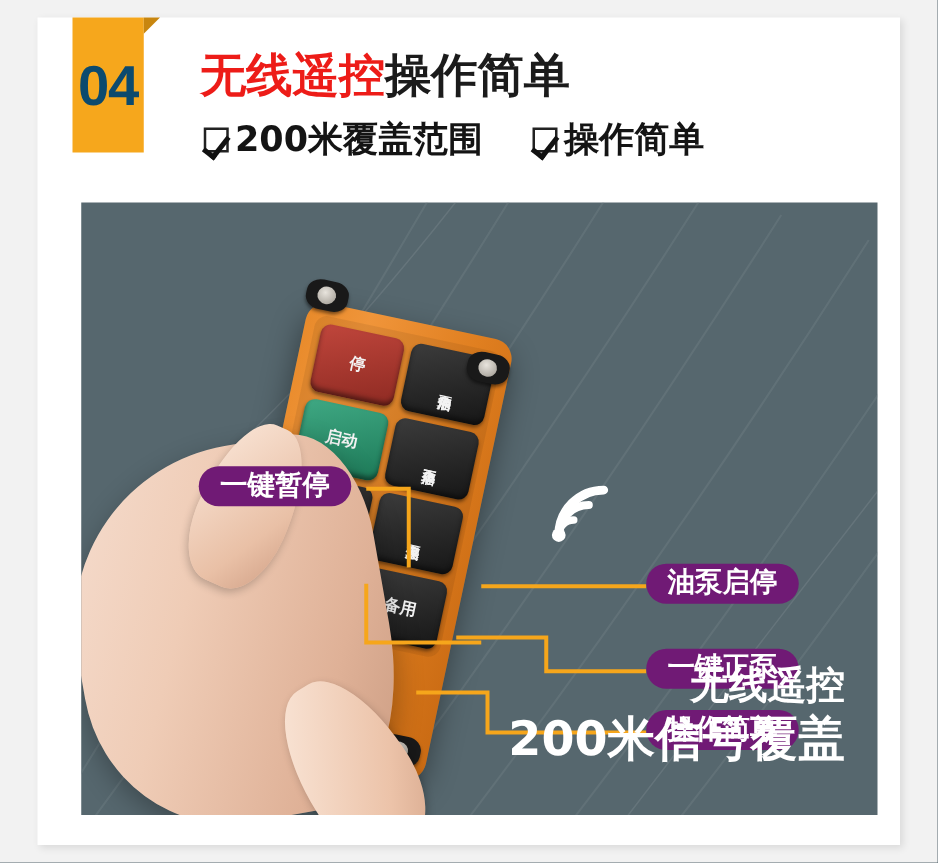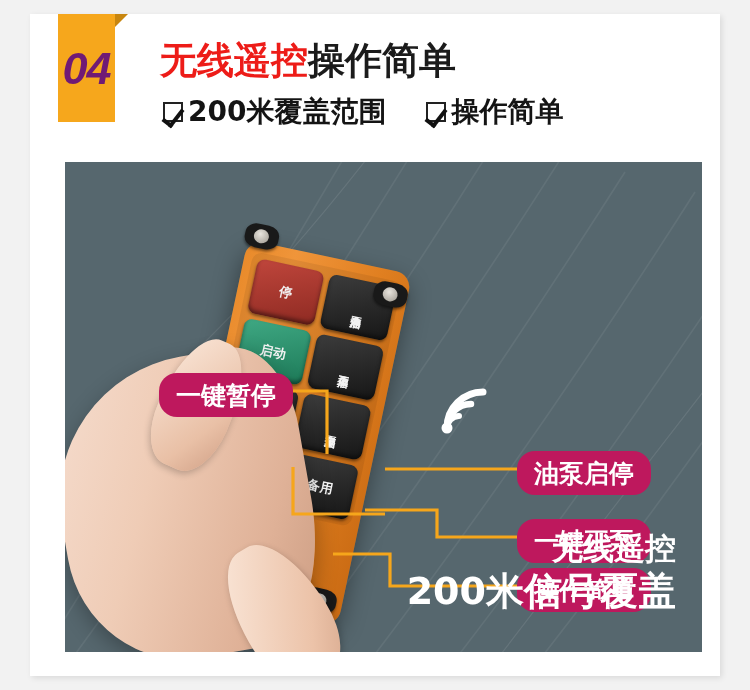--- a/index.html
+++ b/index.html
@@ -18,22 +18,22 @@
     box-shadow:2px 2px 6px rgba(0,0,0,.10);
   }
 
   
   .badge{
     position:absolute;left:58px;top:14px;width:57px;height:108px;
     background:#F6A71C;
     display:flex;align-items:center;justify-content:center;
   }
   .badge span{
-    color:#701a75;font-size:45px;font-weight:bold;letter-spacing:-1px;
-    line-height:1;font-family:"Liberation Sans",sans-serif;font-style:italic;
+    color:#0c4a6e;font-size:45px;font-weight:bold;letter-spacing:-1px;
+    line-height:1;font-family:"Liberation Sans",sans-serif;
   }
   .fold{
     position:absolute;left:115px;top:14px;width:0;height:0;
     border-top:13px solid #C8860F;
     border-right:13px solid transparent;
   }
 
   .title{
     position:absolute;left:160px;top:42px;
     font-size:37px;font-weight:bold;line-height:1;white-space:nowrap;
@@ -155,24 +155,24 @@
   .f-thumb{
     left:158px;top:196px;width:86px;height:150px;transform:rotate(-22deg);
     background:linear-gradient(120deg,#fbe9dc,#ecc3a9 70%,#d6a78c);
   }
 
   
   .wifi{position:absolute;left:370px;top:218px;width:60px;height:58px;}
 
   
   .pill{
-    position:absolute;height:44px;border-radius:18px;background:#be185d;
+    position:absolute;height:32px;border-radius:18px;background:#701a75;
     display:flex;align-items:center;justify-content:center;
     padding:0 17px;box-sizing:border-box;
-    color:#ffffff;font-size:25px;font-weight:bold;line-height:1;white-space:nowrap;
+    color:#ffffff;font-size:22px;font-weight:bold;line-height:1;white-space:nowrap;
     font-family:"DejaVu Sans","Liberation Sans",sans-serif;
   }
   .p1{left:94px;top:211px;}
   .p2{left:94px;top:269px;}
   .p3{left:452px;top:289px;}
   .p4{left:452px;top:357px;}
   .p5{left:452px;top:406px;}
 
   .conn{position:absolute;left:0;top:0;width:100%;height:100%;pointer-events:none;}
 

